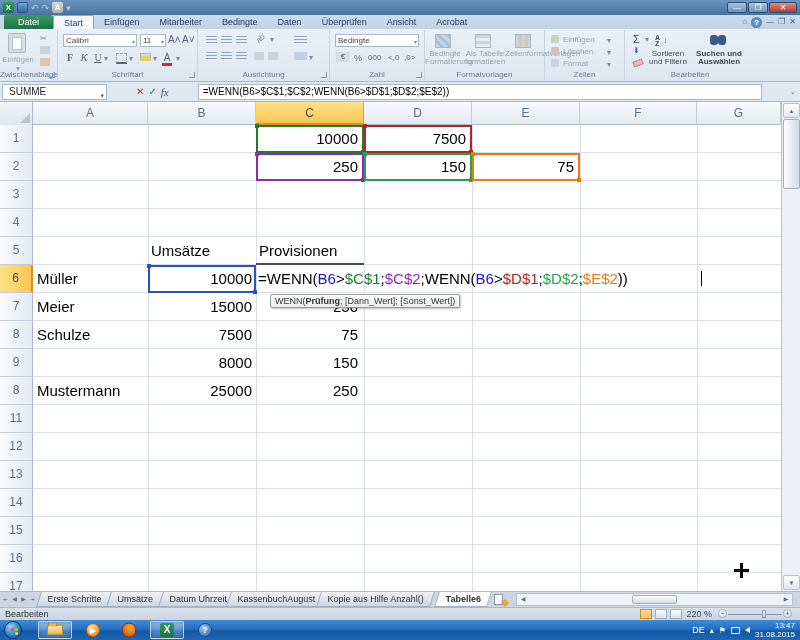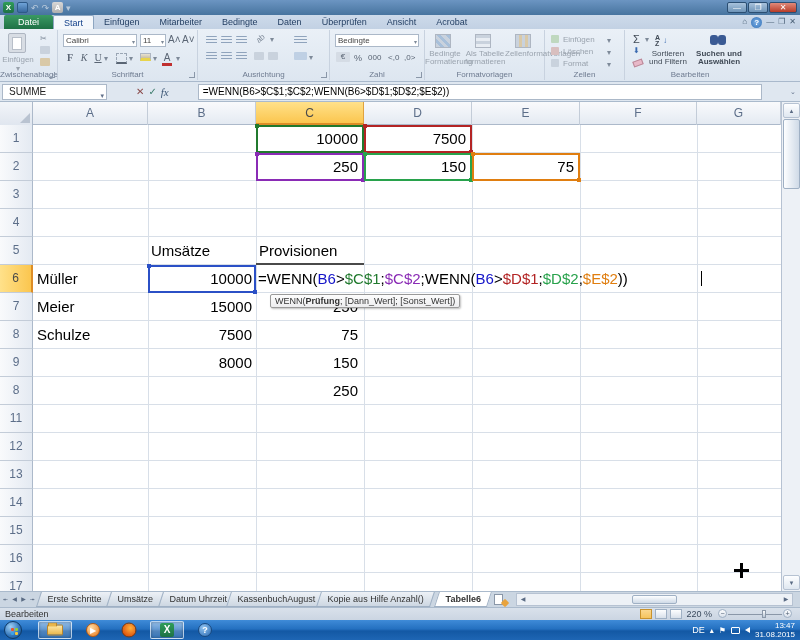--- a/index.html
+++ b/index.html
@@ -357,20 +357,22 @@
       <div class="cell num" style="left:148px;top:168px;width:104px">15000</div>
       <div class="cell num" style="left:256px;top:168px;width:102px">250</div>
 
       <div class="cell" style="left:37px;top:196px;width:110px">Schulze</div>
       <div class="cell num" style="left:148px;top:196px;width:104px">7500</div>
       <div class="cell num" style="left:256px;top:196px;width:102px">75</div>
 
       <div class="cell num" style="left:148px;top:224px;width:104px">8000</div>
       <div class="cell num" style="left:256px;top:224px;width:102px">150</div>
 
+      <div class="cell" style="left:37px;top:252px;width:110px">Mustermann</div>
+      <div class="cell num" style="left:148px;top:252px;width:104px">25000</div>
       <div class="cell num" style="left:256px;top:252px;width:102px">250</div>
 
       <div class="rangebox rb hdl" style="left:256px;top:0;color:#217A2E;border-color:#217A2E"></div>
       <div class="rangebox rb hdl" style="left:364px;top:0;color:#B32424;border-color:#B32424"></div>
       <div class="rangebox rb hdl" style="left:256px;top:28px;color:#8A2BB5;border-color:#8A2BB5"></div>
       <div class="rangebox rb hdl" style="left:364px;top:28px;color:#28A24C;border-color:#28A24C"></div>
       <div class="rangebox rb hdl" style="left:472px;top:28px;color:#E07E10;border-color:#E07E10"></div>
       <div class="rangebox rb hdl" style="left:148px;top:140px;color:#2B50C6;border-color:#2B50C6"></div>
 
       <div class="tooltip" style="left:270px;top:169px"><span>WENN(</span><span style="font-weight: bold;">Prüfung</span><span>; [Dann_Wert]; [Sonst_Wert])</span></div>

